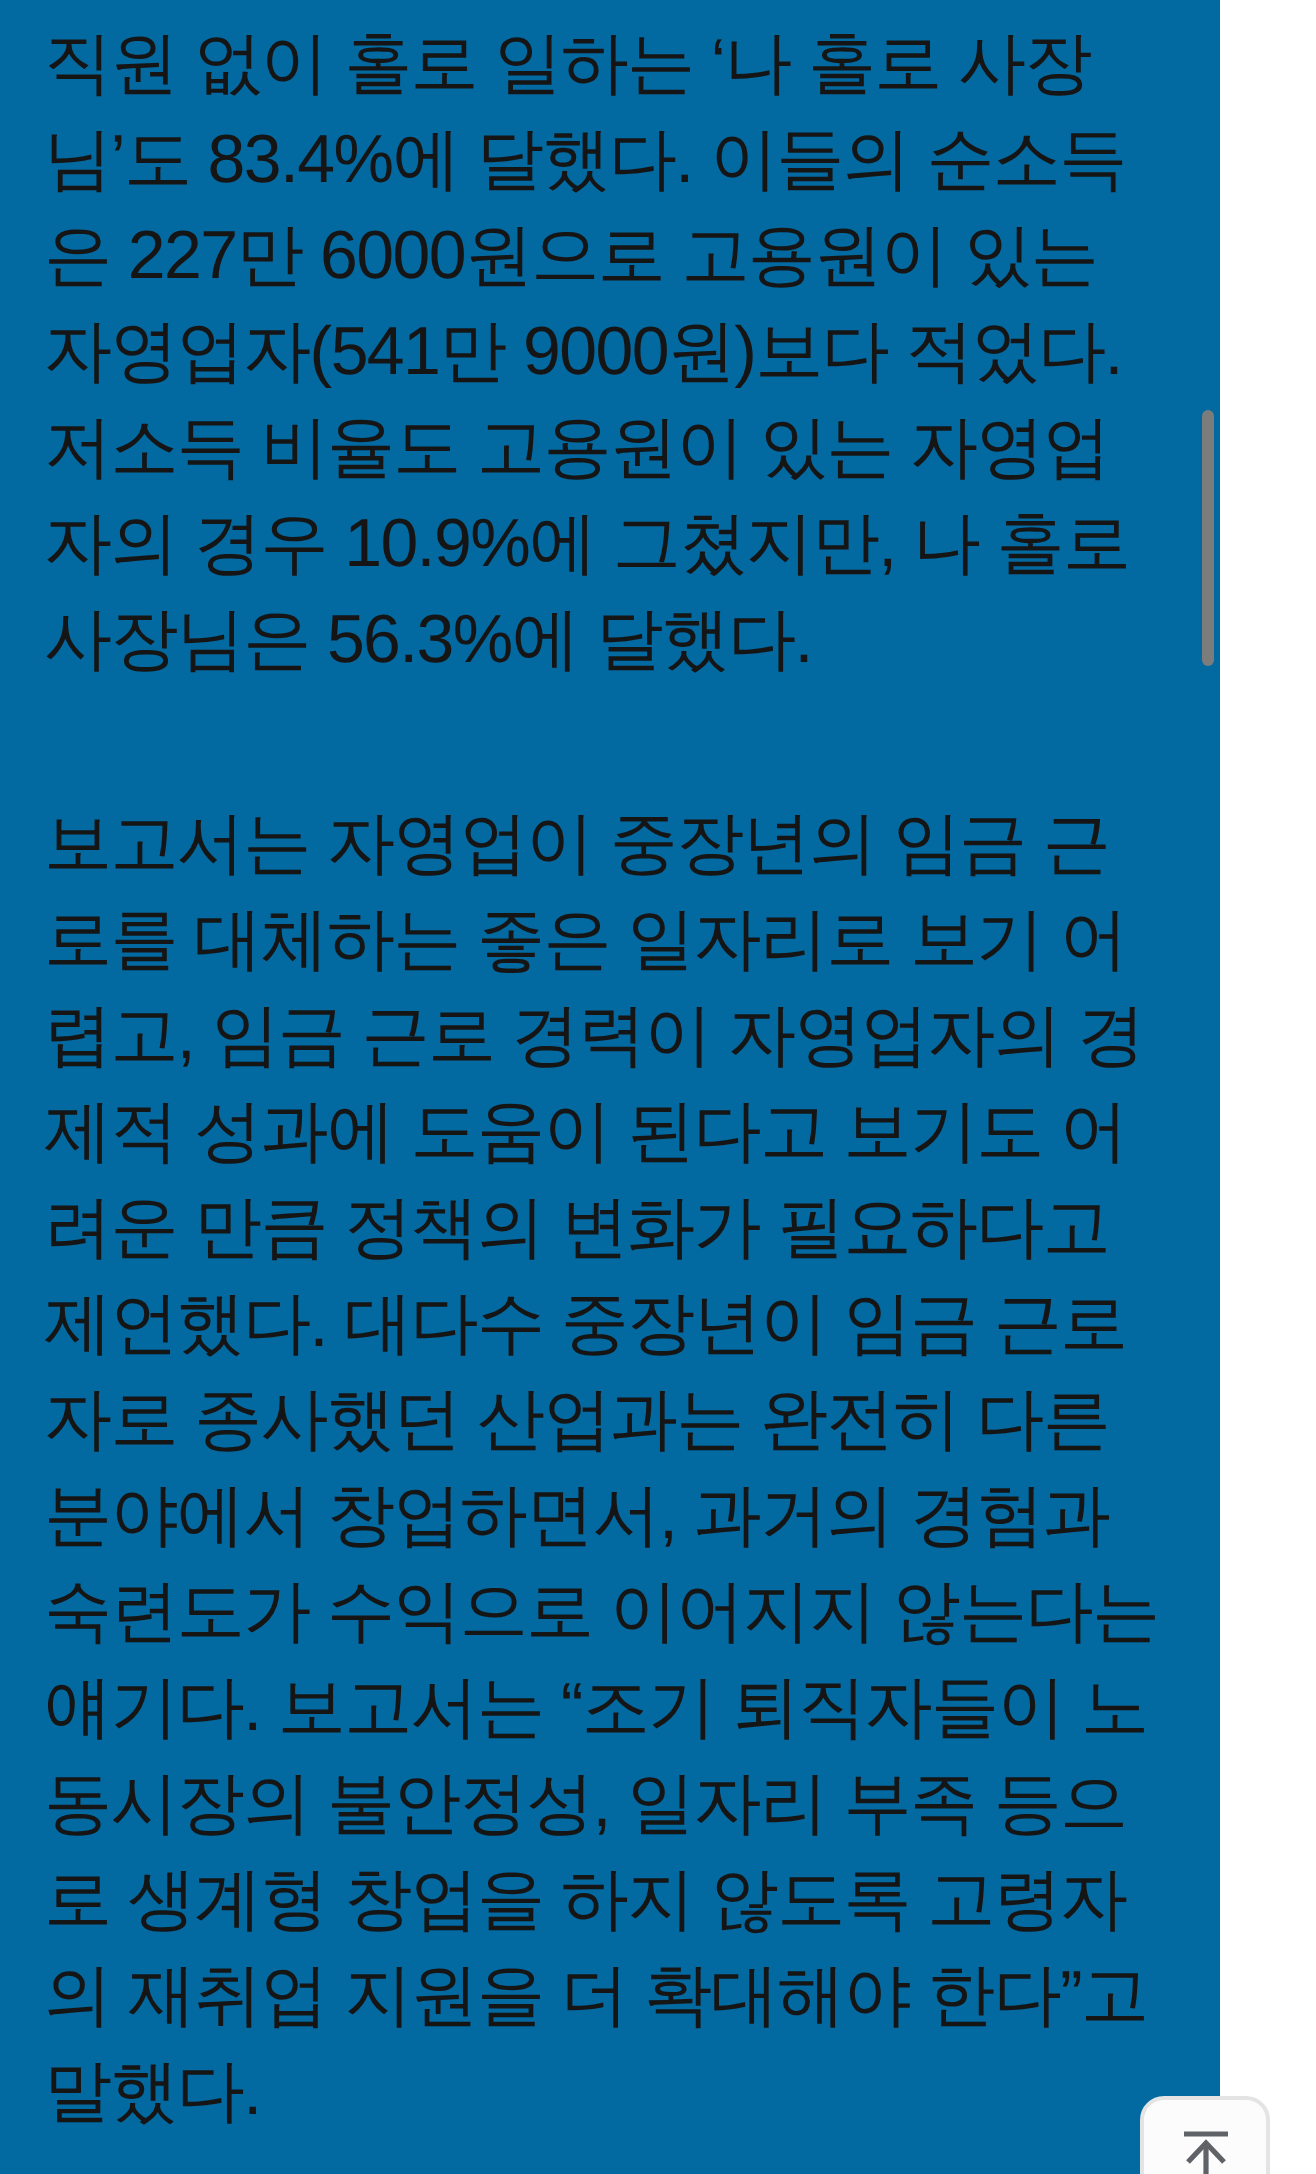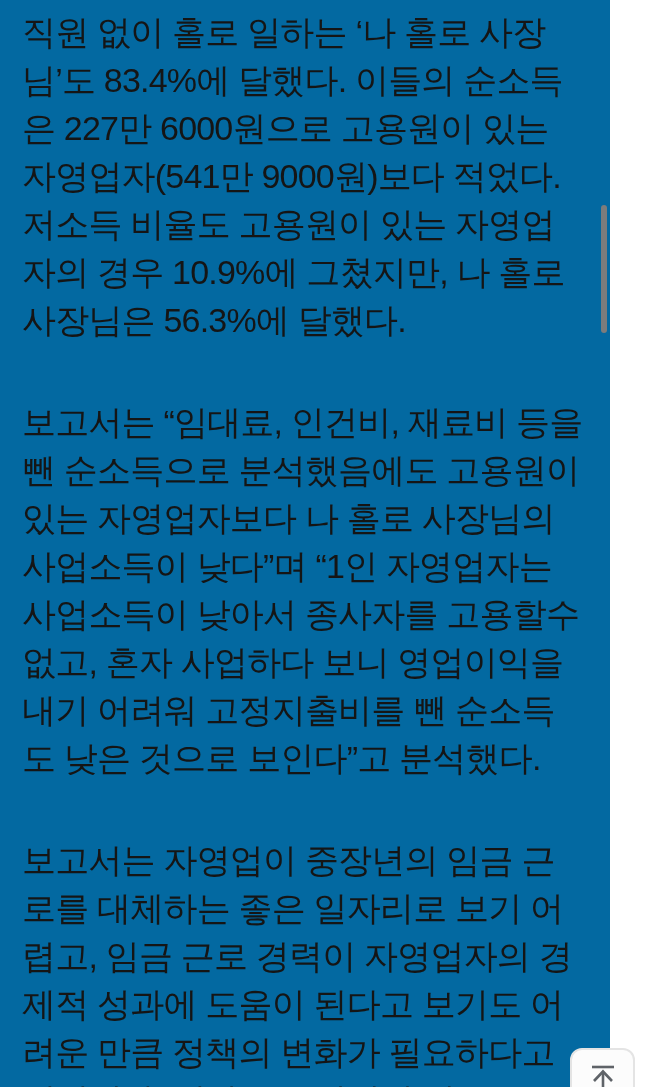--- a/index.html
+++ b/index.html
@@ -74,21 +74,20 @@
     display: block;
   }
 </style>
 </head>
 <body>
 
 <div class="page">
 
   <article class="article-body">
     <p>직원 없이 홀로 일하는 ‘나 홀로 사장님’도 83.4%에 달했다. 이들의 순소득은 227만 6000원으로 고용원이 있는 자영업자(541만 9000원)보다 적었다. 저소득 비율도 고용원이 있는 자영업자의 경우 10.9%에 그쳤지만, 나 홀로 사장님은 56.3%에 달했다.</p>
-    <p>보고서는 “임대료, 인건비, 재료비 등을 뺀 순소득으로 분석했음에도 고용원이 있는 자영업자보다 나 홀로 사장님의 사업소득이 낮다”며 “1인 자영업자는 사업소득이 낮아서 종사자를 고용할수 없고, 혼자 사업하다 보니 영업이익을 내기 어려워 고정지출비를 뺀 순소득도 낮은 것으로 보인다”고 분석했다.</p>
     <p>보고서는 자영업이 중장년의 임금 근로를 대체하는 좋은 일자리로 보기 어렵고, 임금 근로 경력이 자영업자의 경제적 성과에 도움이 된다고 보기도 어려운 만큼 정책의 변화가 필요하다고 제언했다. 대다수 중장년이 임금 근로자로 종사했던 산업과는 완전히 다른 분야에서 창업하면서, 과거의 경험과 숙련도가 수익으로 이어지지 않는다는 얘기다. 보고서는 “조기 퇴직자들이 노동시장의 불안정성, 일자리 부족 등으로 생계형 창업을 하지 않도록 고령자의 재취업 지원을 더 확대해야 한다”고 말했다.</p>
   </article>
 
   <div class="scrollbar-track">
     <div class="scrollbar-thumb"></div>
   </div>
 
   <button class="top-button" type="button">
     <span>
       <svg width="38" height="38" viewBox="0 0 38 38" fill="none" xmlns="http://www.w3.org/2000/svg">

